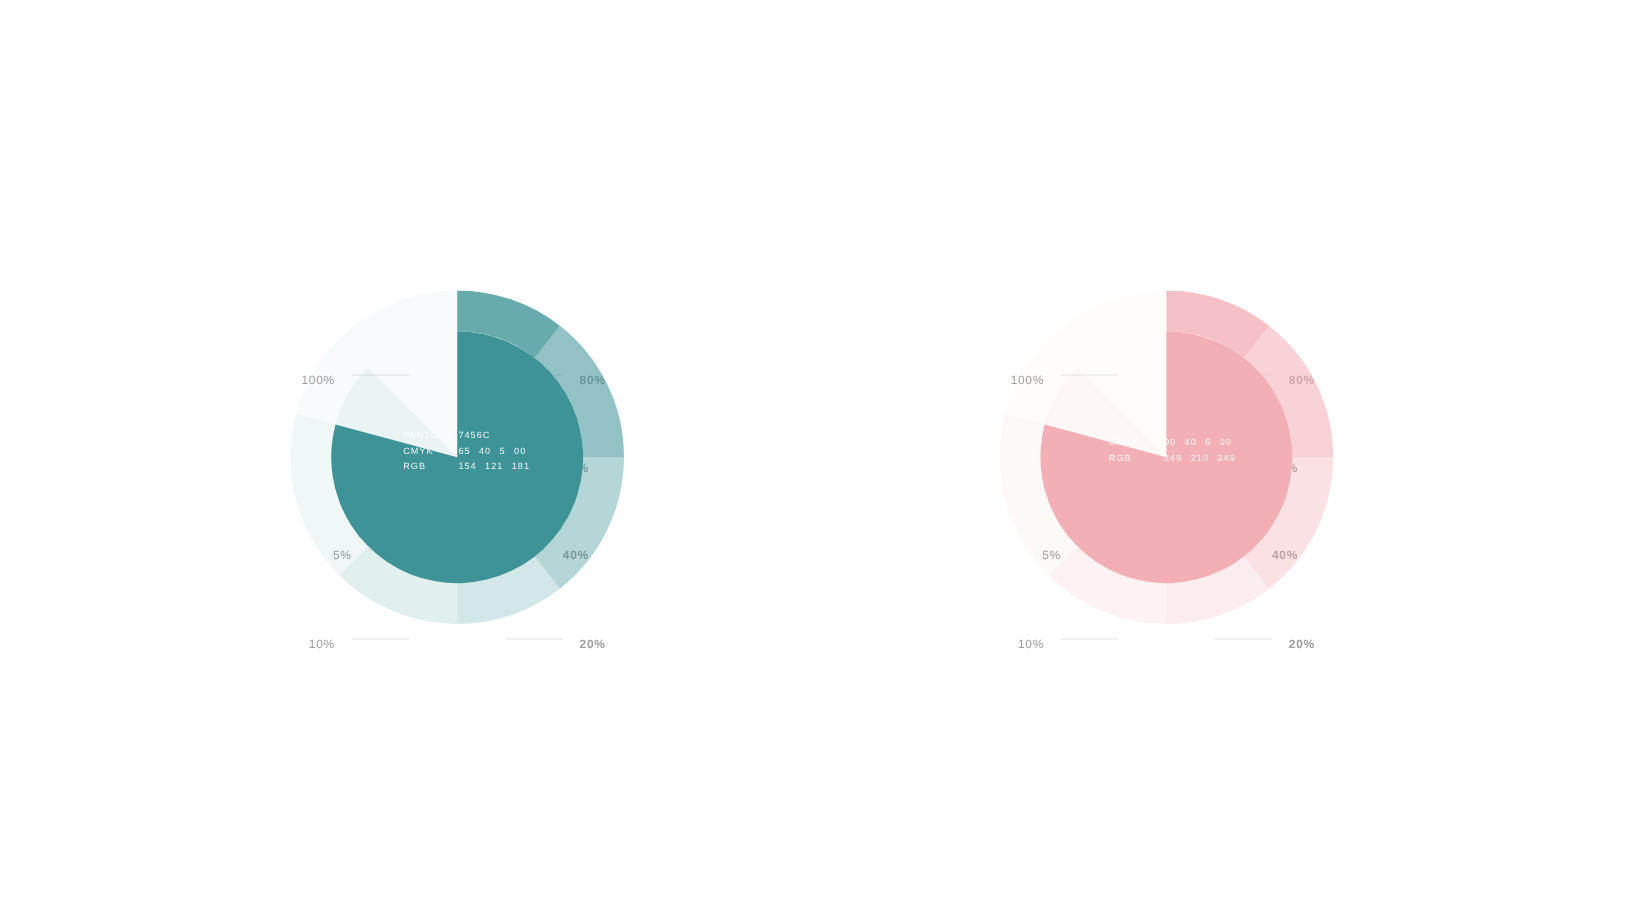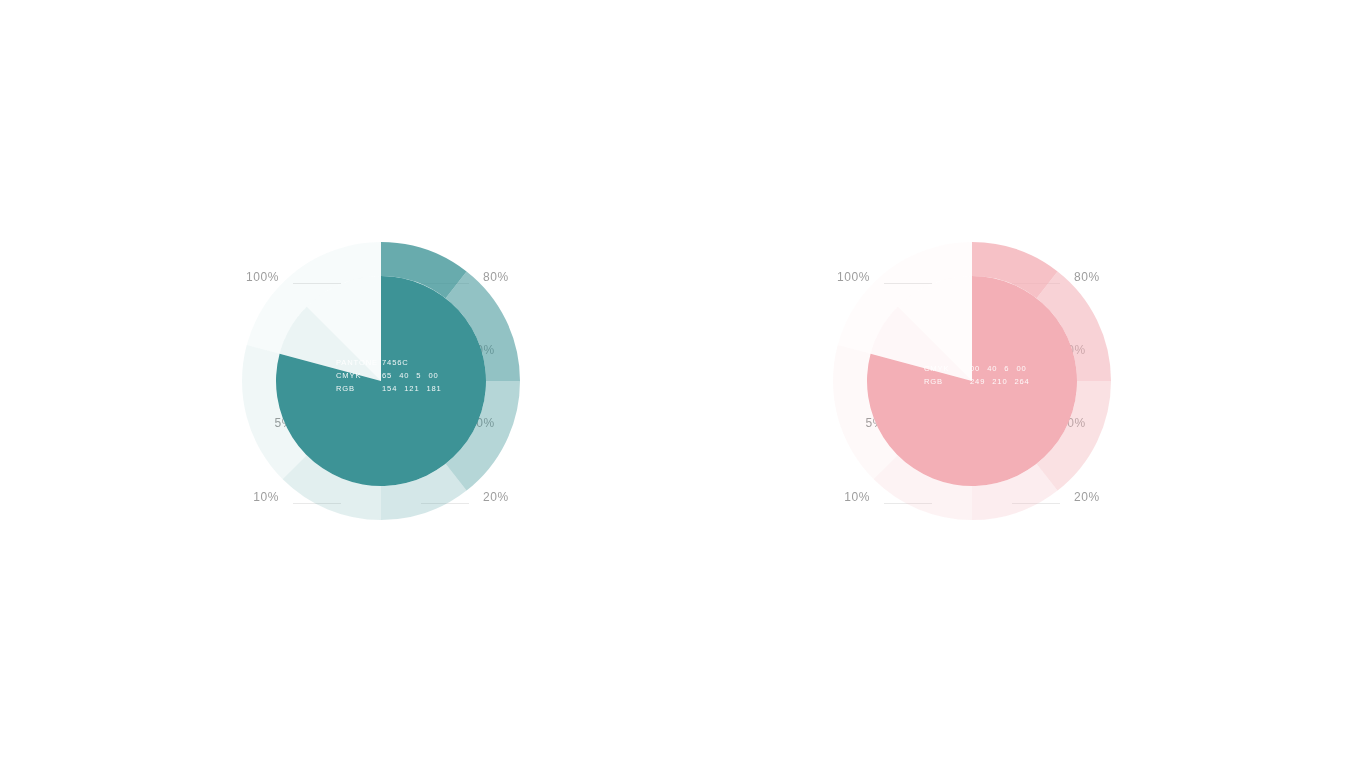--- a/index.html
+++ b/index.html
@@ -24,29 +24,30 @@
   .chart-panel {
     position: absolute;
     top: 0;
     height: 768px;
   }
 
   
   .axis-row {
     position: absolute;
     display: flex;
-    align-items: flex-end;
+    align-items: flex-start;
     height: 14px;
-    font-size: 12px;
+    font-size: 10px;
     letter-spacing: 0.55px;
     color: #9a9a9a;
     white-space: nowrap;
+    margin-top: 42px;
   }
   .axis-row.left  { justify-content: flex-end; }
-  .axis-row.right { justify-content: flex-start; }
+  .axis-row.right { justify-content: flex-start; font-weight: bold; }
 
   .axis-label { color: #9d9d9d; }
 
   .leader {
     height: 1px;
     background: #e9e9e9;
   }
   .axis-row.left  .leader { margin-left: 14px; }
   .axis-row.right .leader { margin-right: 14px; }
 
@@ -200,18 +201,18 @@
             <span class="ct-val">40</span>
             <span class="ct-val">6</span>
             <span class="ct-val">00</span>
           </span>
         </div>
         <div class="ct-line">
           <span class="ct-key">RGB</span>
           <span class="ct-vals">
             <span class="ct-val">249</span>
             <span class="ct-val">210</span>
-            <span class="ct-val">264</span>
+            <span class="ct-val">349</span>
           </span>
         </div>
       </div>
     </div>
   </div>
 
 </body></html>

